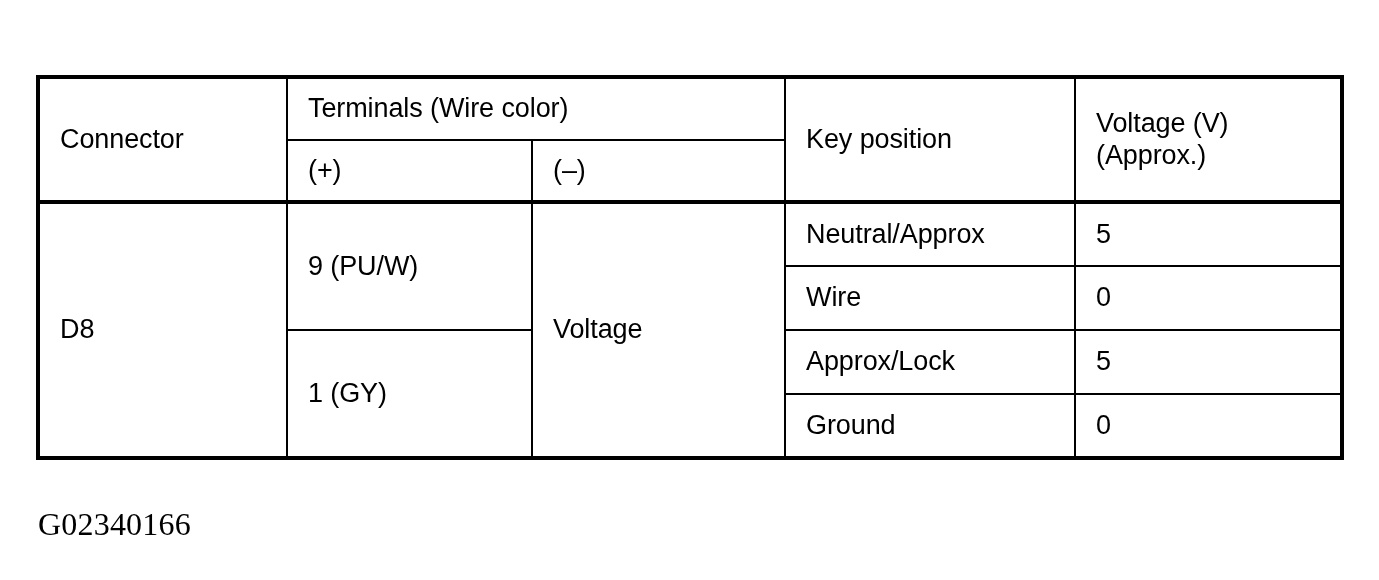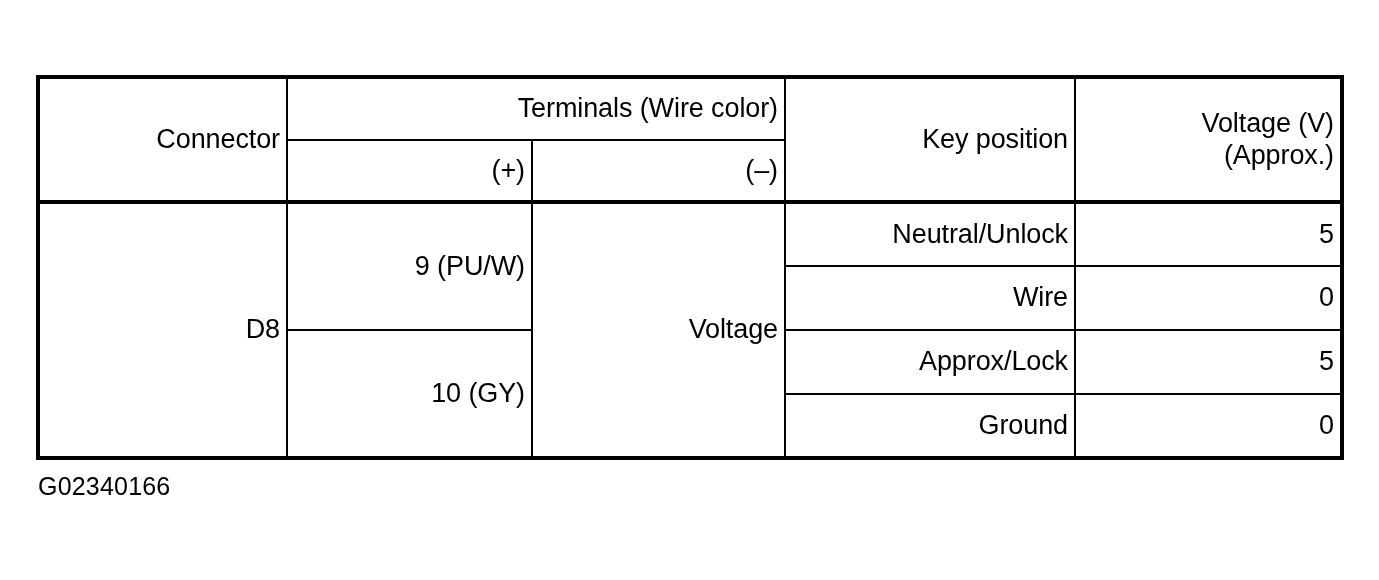--- a/index.html
+++ b/index.html
@@ -34,22 +34,22 @@
     height: 382px;   
     border-collapse: collapse;
     table-layout: fixed;
     border: 4px solid #000;
     background: #fff;
   }
 
   #voltage-table td,
   #voltage-table th {
     border: 2px solid #000;
-    padding: 0 6px;
-    text-align: right;
+    padding: 0 20px;
+    text-align: left;
     vertical-align: middle;
     font-weight: normal;
     font-size: 27px;
     line-height: 1.15;
     letter-spacing: -0.1px;
   }
 
   
   .hdr-bottom {
     border-bottom: 4px solid #000 !important;
@@ -70,24 +70,25 @@
 
   
   .r-hdr1 { height: 63px; }
   .r-hdr2 { height: 62px; }
   .r-body { height: 64px; }
 
   
   #figure-caption {
     position: absolute;
     left: 38px;
-    top: 472px;
-    font-size: 25px;
+    top: 506px;
+    font-size: 32px;
     letter-spacing: 0.2px;
     white-space: nowrap;
+    font-family: Liberation Serif, serif;
   }
 </style>
 </head>
 <body>
 
 <div id="page">
 
   <table id="voltage-table">
     <colgroup>
       <col class="c-connector">
@@ -110,31 +111,31 @@
 
       <tr class="r-hdr2">
         <td class="hdr-bottom">(+)</td>
         <td class="hdr-bottom">(–)</td>
       </tr>
 
       <tr class="r-body">
         <td rowspan="4">D8</td>
         <td rowspan="2">9 (PU/W)</td>
         <td rowspan="4">Voltage</td>
-        <td>Neutral/Unlock</td>
+        <td>Neutral/Approx</td>
         <td>5</td>
       </tr>
 
       <tr class="r-body">
         <td>Wire</td>
         <td>0</td>
       </tr>
 
       <tr class="r-body">
-        <td rowspan="2">10 (GY)</td>
+        <td rowspan="2">1 (GY)</td>
         <td>Approx/Lock</td>
         <td>5</td>
       </tr>
 
       <tr class="r-body">
         <td>Ground</td>
         <td>0</td>
       </tr>
     </tbody>
   </table>

